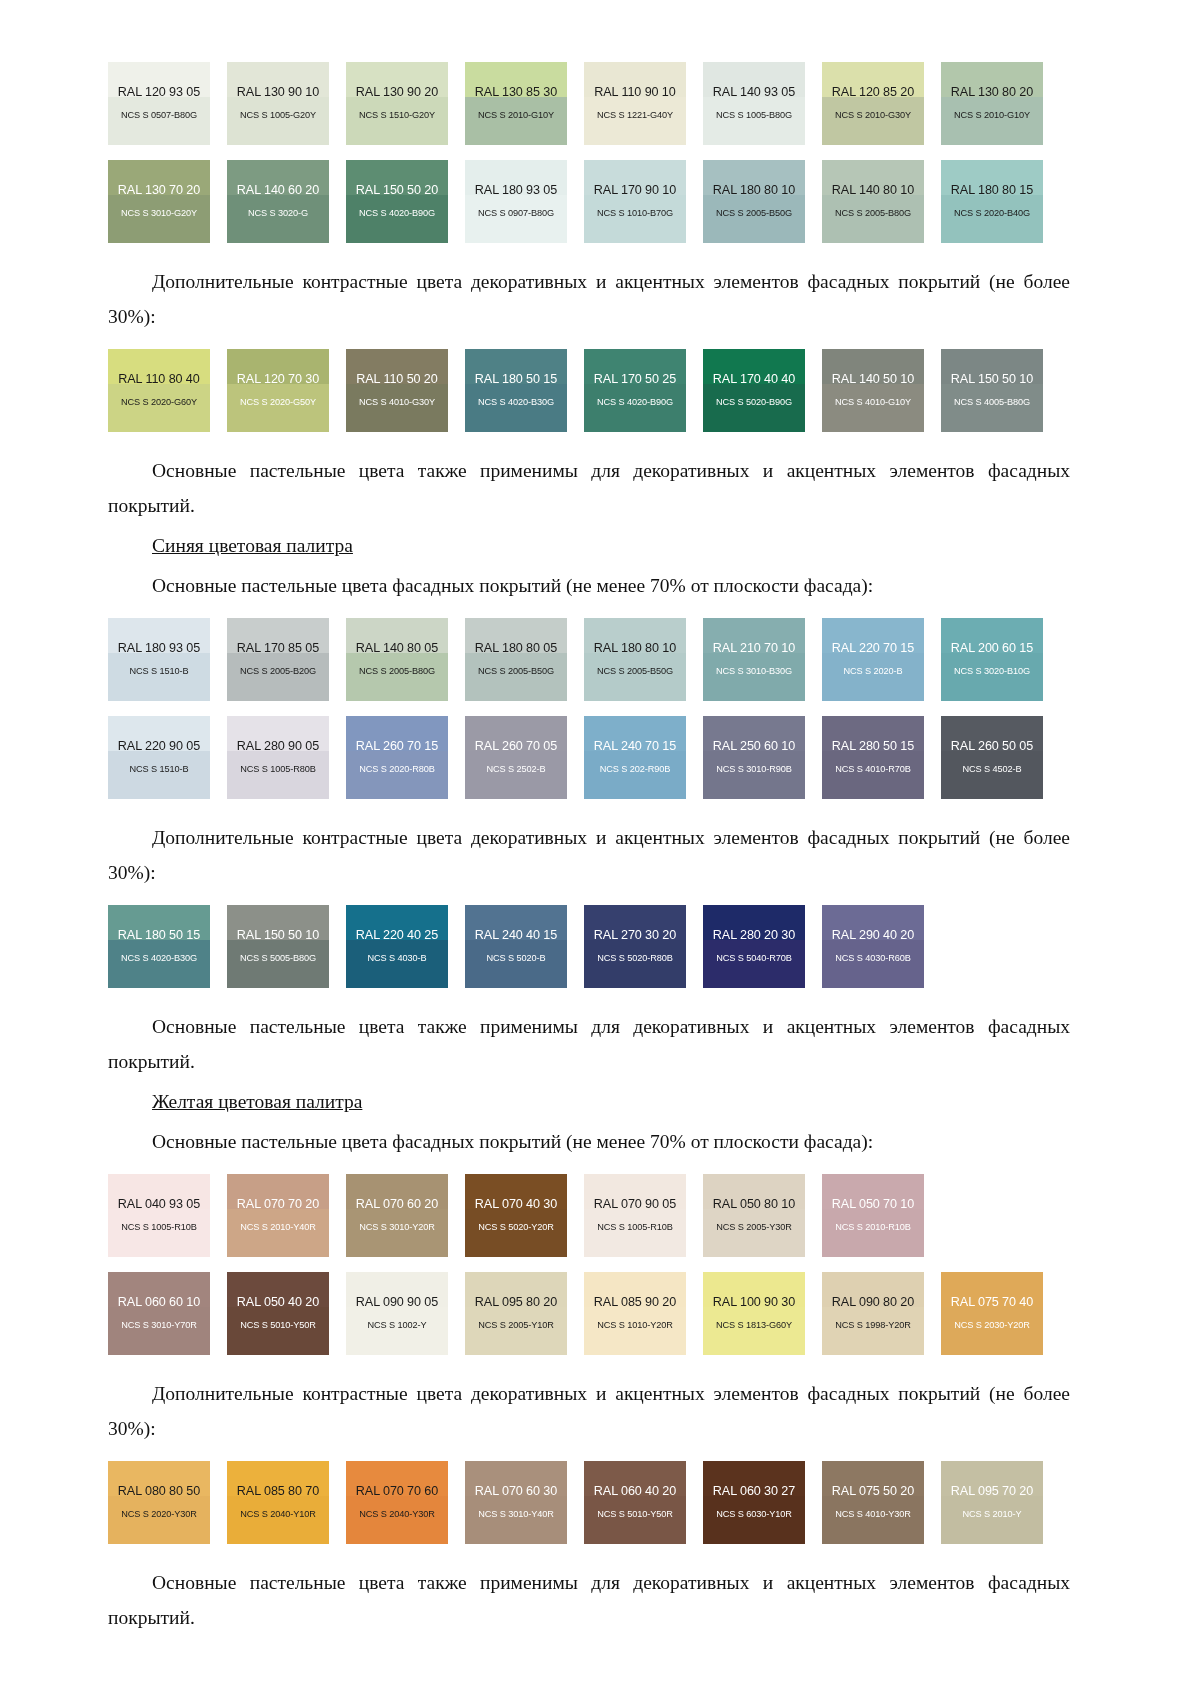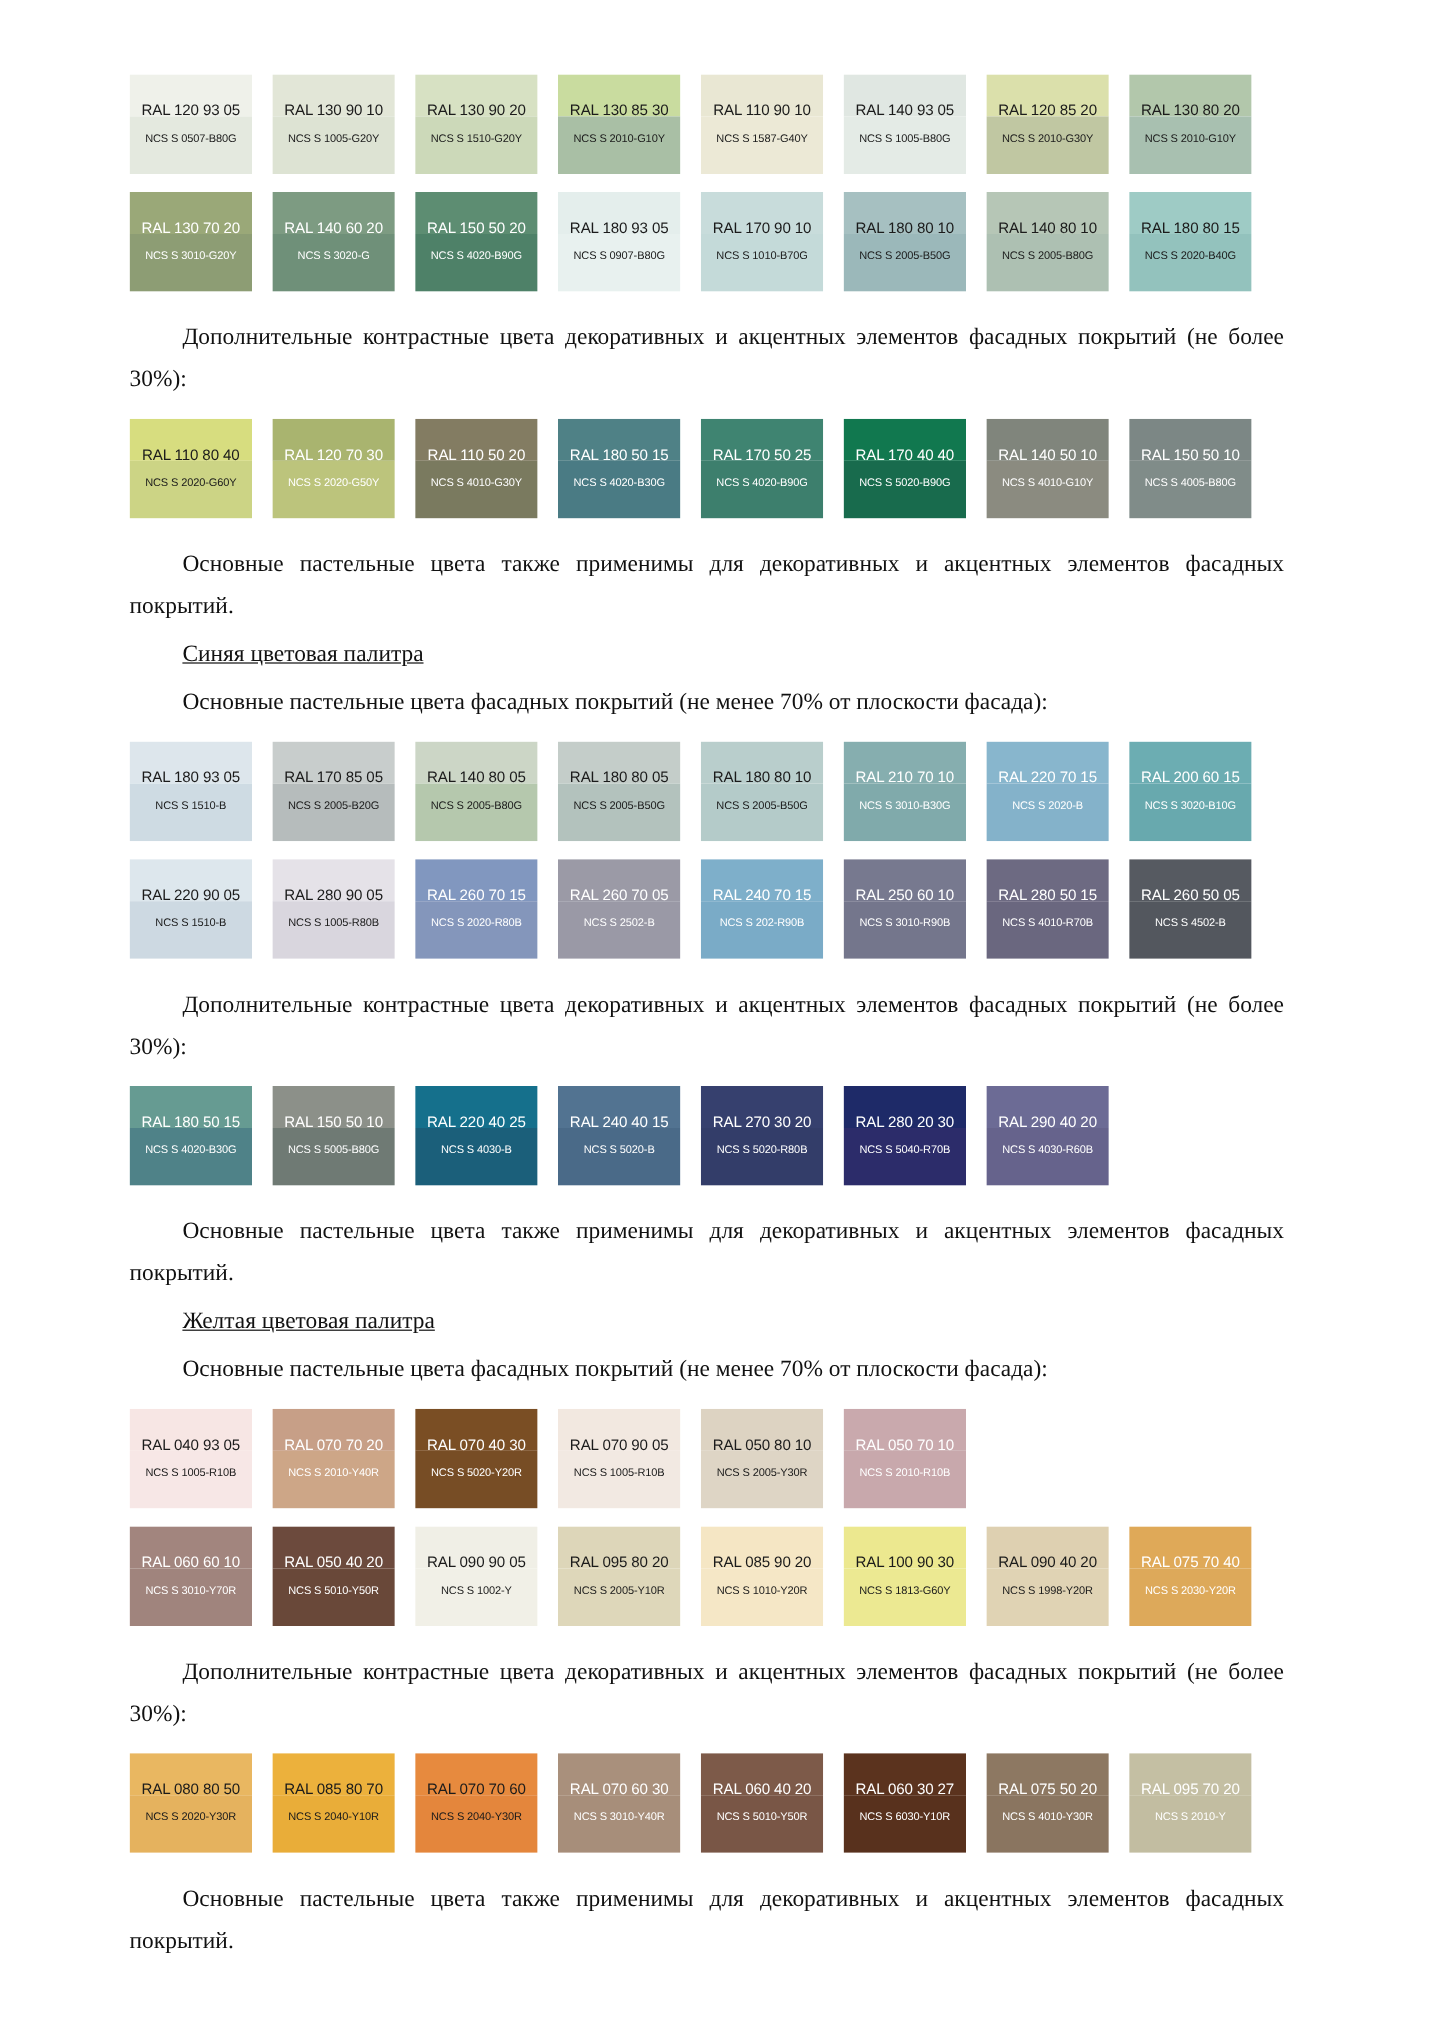--- a/index.html
+++ b/index.html
@@ -136,21 +136,21 @@
         <div class="swatch">
           <div class="top-band" style="background: rgb(201, 220, 159);"></div>
           <div class="bot-band" style="background: rgb(169, 191, 165);"></div>
           <div class="ral dark-text">RAL 130 85 30</div>
           <div class="ncs dark-text">NCS S 2010-G10Y</div>
         </div>
         <div class="swatch">
           <div class="top-band" style="background: rgb(233, 231, 211);"></div>
           <div class="bot-band" style="background: rgb(236, 233, 214);"></div>
           <div class="ral dark-text">RAL 110 90 10</div>
-          <div class="ncs dark-text">NCS S 1587-G40Y</div>
+          <div class="ncs dark-text">NCS S 1221-G40Y</div>
         </div>
         <div class="swatch">
           <div class="top-band" style="background: rgb(224, 231, 226);"></div>
           <div class="bot-band" style="background: rgb(228, 235, 230);"></div>
           <div class="ral dark-text">RAL 140 93 05</div>
           <div class="ncs dark-text">NCS S 1005-B80G</div>
         </div>
         <div class="swatch">
           <div class="top-band" style="background: rgb(219, 224, 171);"></div>
           <div class="bot-band" style="background: rgb(192, 199, 162);"></div>
@@ -455,20 +455,26 @@
           <div class="ral dark-text">RAL 040 93 05</div>
           <div class="ncs dark-text">NCS S 1005-R10B</div>
         </div>
         <div class="swatch">
           <div class="top-band" style="background: rgb(199, 159, 135);"></div>
           <div class="bot-band" style="background: rgb(205, 166, 135);"></div>
           <div class="ral light-text">RAL 070 70 20</div>
           <div class="ncs light-text">NCS S 2010-Y40R</div>
         </div>
         <div class="swatch">
+          <div class="top-band" style="background: rgb(167, 146, 114);"></div>
+          <div class="bot-band" style="background: rgb(169, 149, 116);"></div>
+          <div class="ral light-text">RAL 070 60 20</div>
+          <div class="ncs light-text">NCS S 3010-Y20R</div>
+        </div>
+        <div class="swatch">
           <div class="top-band" style="background: rgb(122, 78, 36);"></div>
           <div class="bot-band" style="background: rgb(119, 77, 37);"></div>
           <div class="ral light-text">RAL 070 40 30</div>
           <div class="ncs light-text">NCS S 5020-Y20R</div>
         </div>
         <div class="swatch">
           <div class="top-band" style="background: rgb(242, 232, 224);"></div>
           <div class="bot-band" style="background: rgb(242, 233, 226);"></div>
           <div class="ral dark-text">RAL 070 90 05</div>
           <div class="ncs dark-text">NCS S 1005-R10B</div>
@@ -521,21 +527,21 @@
         </div>
         <div class="swatch">
           <div class="top-band" style="background: rgb(236, 232, 143);"></div>
           <div class="bot-band" style="background: rgb(236, 233, 146);"></div>
           <div class="ral dark-text">RAL 100 90 30</div>
           <div class="ncs dark-text">NCS S 1813-G60Y</div>
         </div>
         <div class="swatch">
           <div class="top-band" style="background: rgb(222, 208, 177);"></div>
           <div class="bot-band" style="background: rgb(224, 211, 180);"></div>
-          <div class="ral dark-text">RAL 090 40 20</div>
+          <div class="ral dark-text">RAL 090 80 20</div>
           <div class="ncs dark-text">NCS S 1998-Y20R</div>
         </div>
         <div class="swatch">
           <div class="top-band" style="background: rgb(223, 169, 88);"></div>
           <div class="bot-band" style="background: rgb(221, 169, 90);"></div>
           <div class="ral light-text">RAL 075 70 40</div>
           <div class="ncs light-text">NCS S 2030-Y20R</div>
         </div>
       </div>
     <div class="gap-l"></div>

